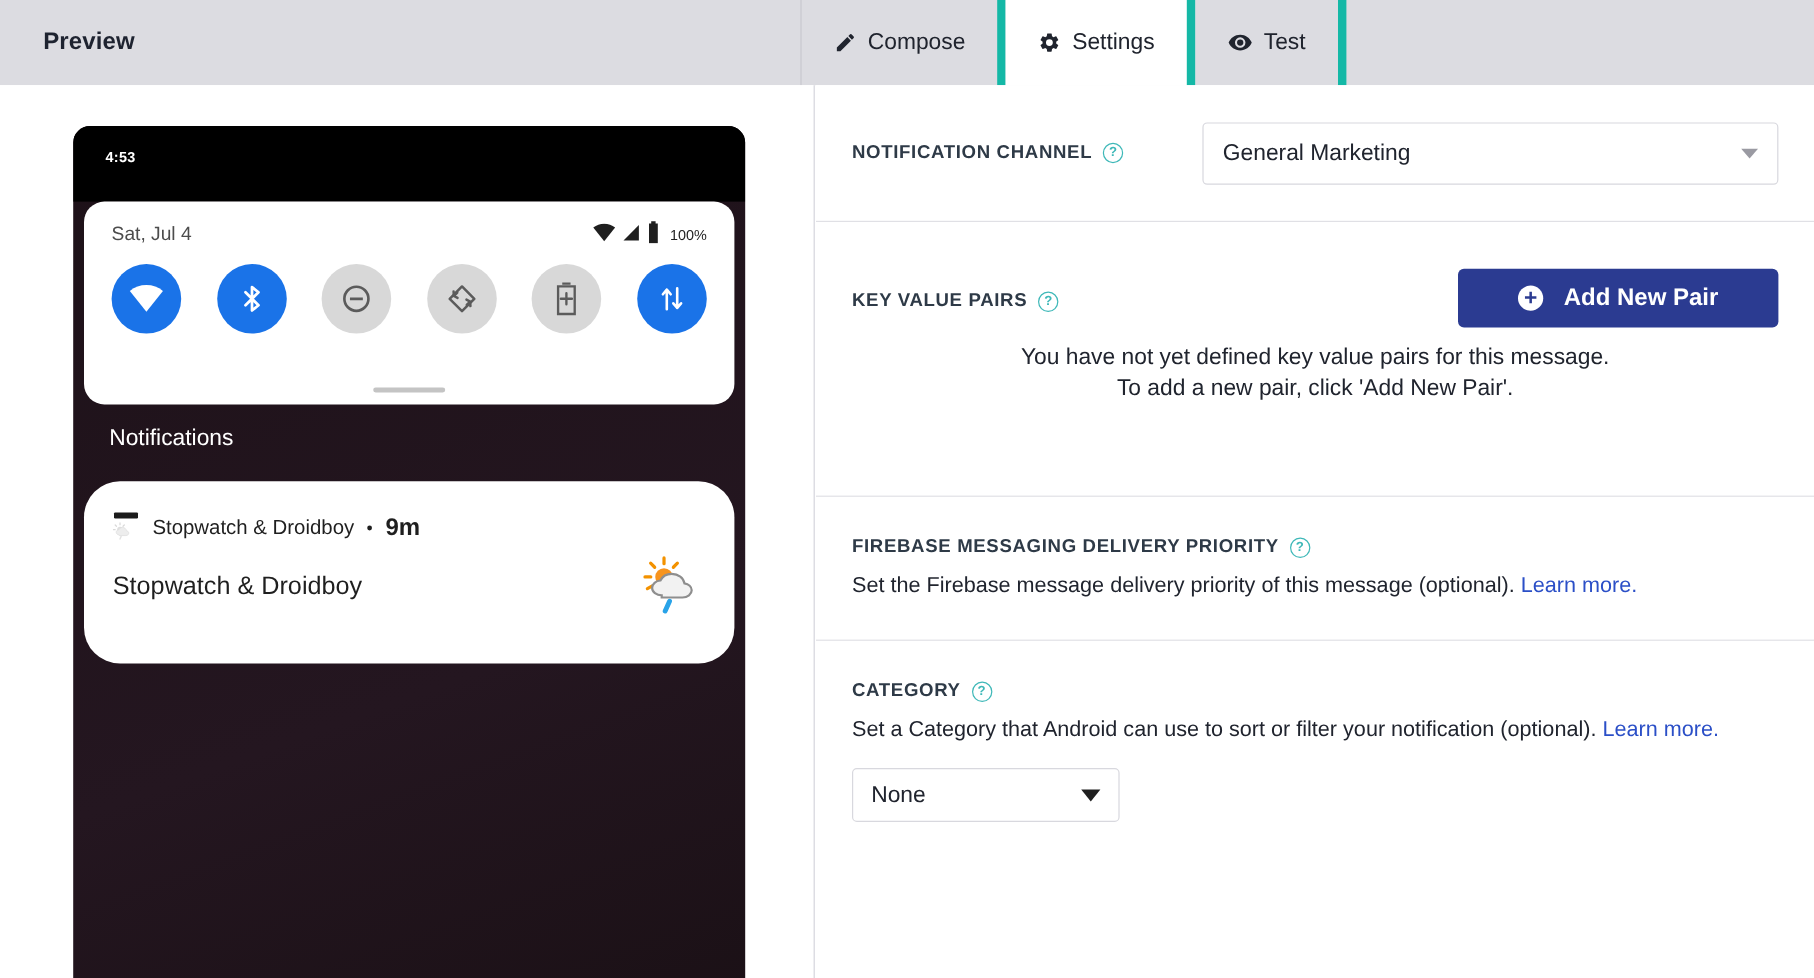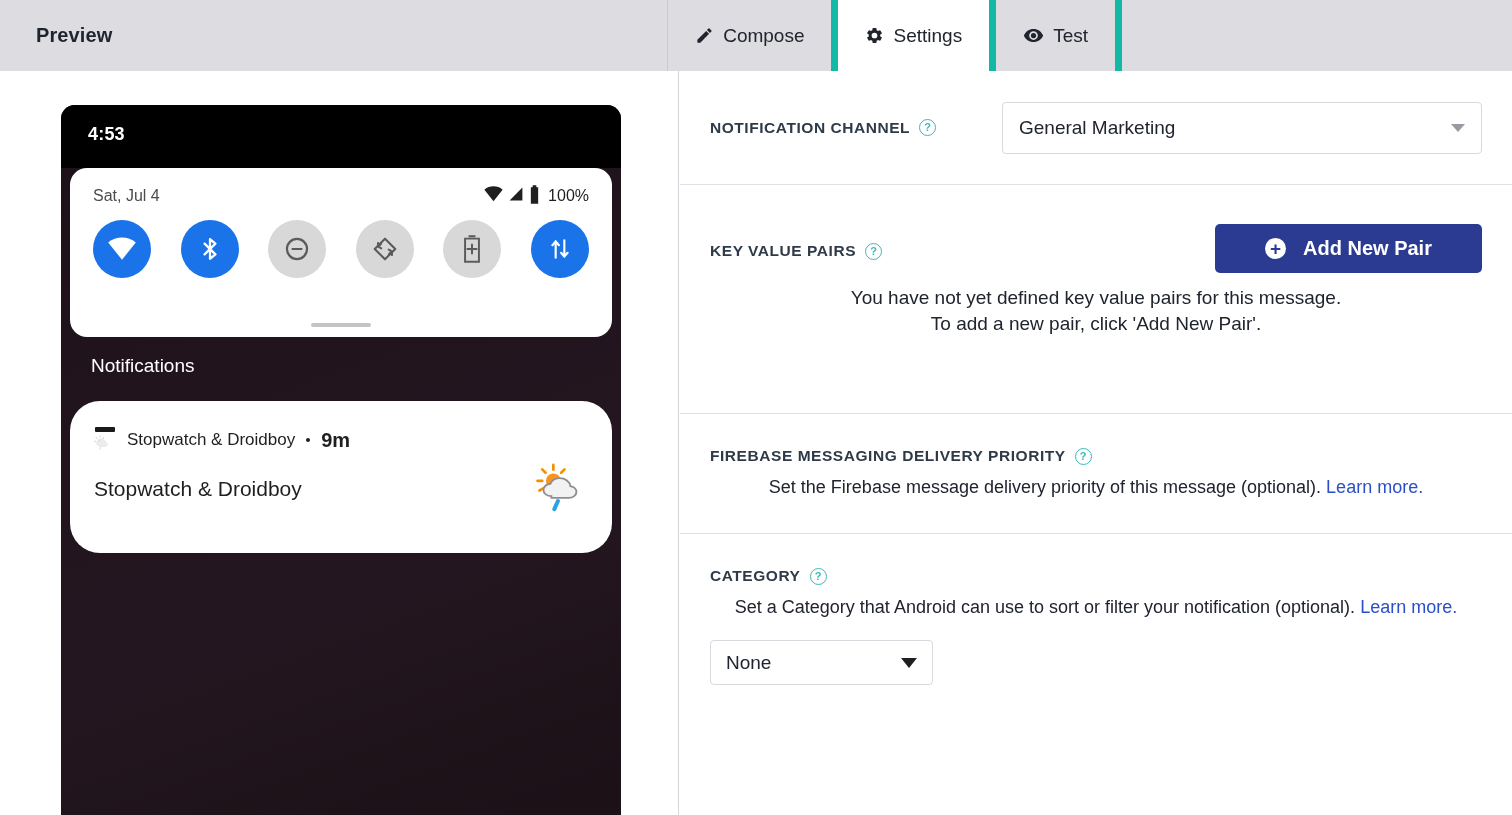--- a/index.html
+++ b/index.html
@@ -58,42 +58,42 @@
     background: linear-gradient(160deg, #1d1118 0%, #241620 60%, #1a1015 100%);
     border-radius: 14px 14px 0 0;
     overflow: hidden;
   }
   .phone-black-top {
     position: absolute; left: 0; top: 0; width: 100%; height: 63px;
     background: #000000;
   }
   .phone-status {
     position: absolute; left: 27px; top: 19px;
-    color: #ffffff; font-size: 18px; font-weight: bold;
+    color: #ffffff; font-size: 12px; font-weight: bold;
     letter-spacing: 0.2px;
   }
 
   
   .qs-card {
     position: absolute; left: 9px; top: 63px;
     width: 542px; height: 169px;
     background: #ffffff;
     border-radius: 17px;
   }
   .qs-row1 {
     position: absolute; left: 0; top: 0; width: 100%; height: 56px;
     display: flex; align-items: center;
     padding: 0 23px 0 23px;
   }
   .qs-date { font-size: 16px; color: #4c4c4c; }
   .qs-sysicons {
     margin-left: auto; display: flex; align-items: center; gap: 5px;
     color: #1f1f1f;
   }
-  .qs-batt-pct { font-size: 16px; color: #1f1f1f; margin-left: 3px; }
+  .qs-batt-pct { font-size: 12px; color: #1f1f1f; margin-left: 3px; }
 
   .qs-toggles {
     position: absolute; left: 0; top: 52px; width: 100%;
     display: flex; justify-content: space-between;
     padding: 0 23px;
   }
   .qs-btn {
     width: 58px; height: 58px; border-radius: 50%;
     display: flex; align-items: center; justify-content: center;
     cursor: pointer;
@@ -196,21 +196,21 @@
     background: #ffffff; color: #2b3b91;
     display: flex; align-items: center; justify-content: center;
     font-size: 19px; font-weight: bold; line-height: 1;
   }
   .kvp-empty {
     position: absolute; left: 0; top: 100px; width: 100%;
     text-align: center; font-size: 19px; color: #20242e; line-height: 1.38;
   }
 
   
-  .sec-block { position: relative; padding: 33px 30px 35px 30px; text-align: center; }
+  .sec-block { position: relative; padding: 33px 30px 35px 30px; }
   .sec-desc {
     margin-top: 12px;
     font-size: 18px; color: #20242e;
   }
   .sec-desc a { color: #2b4fc7; text-decoration: none; }
   .sel-small {
     margin-top: 22px;
     width: 223px; height: 45px;
     border: 1px solid #d8d8de; border-radius: 4px;
     background: #ffffff;

